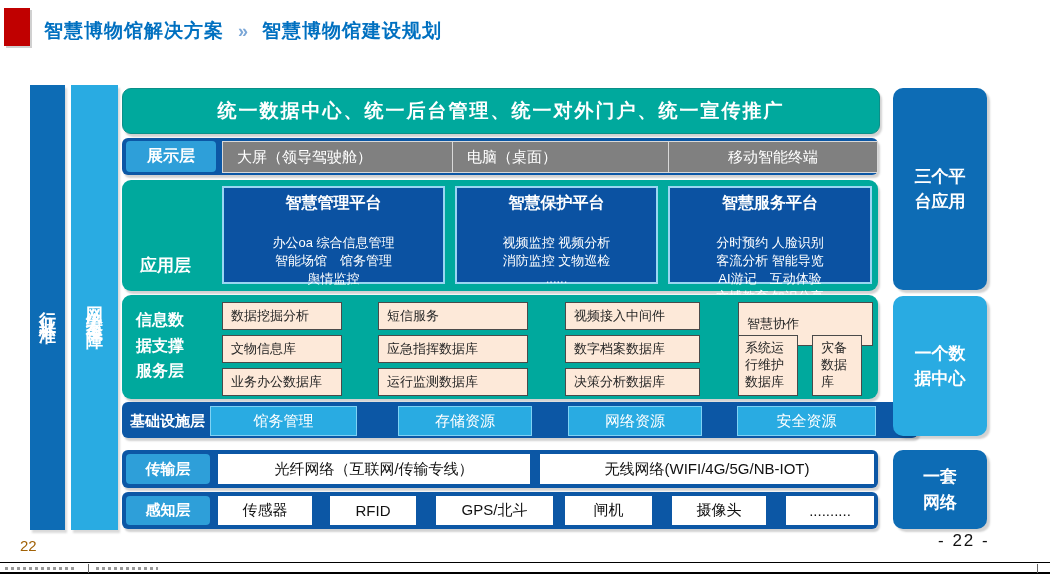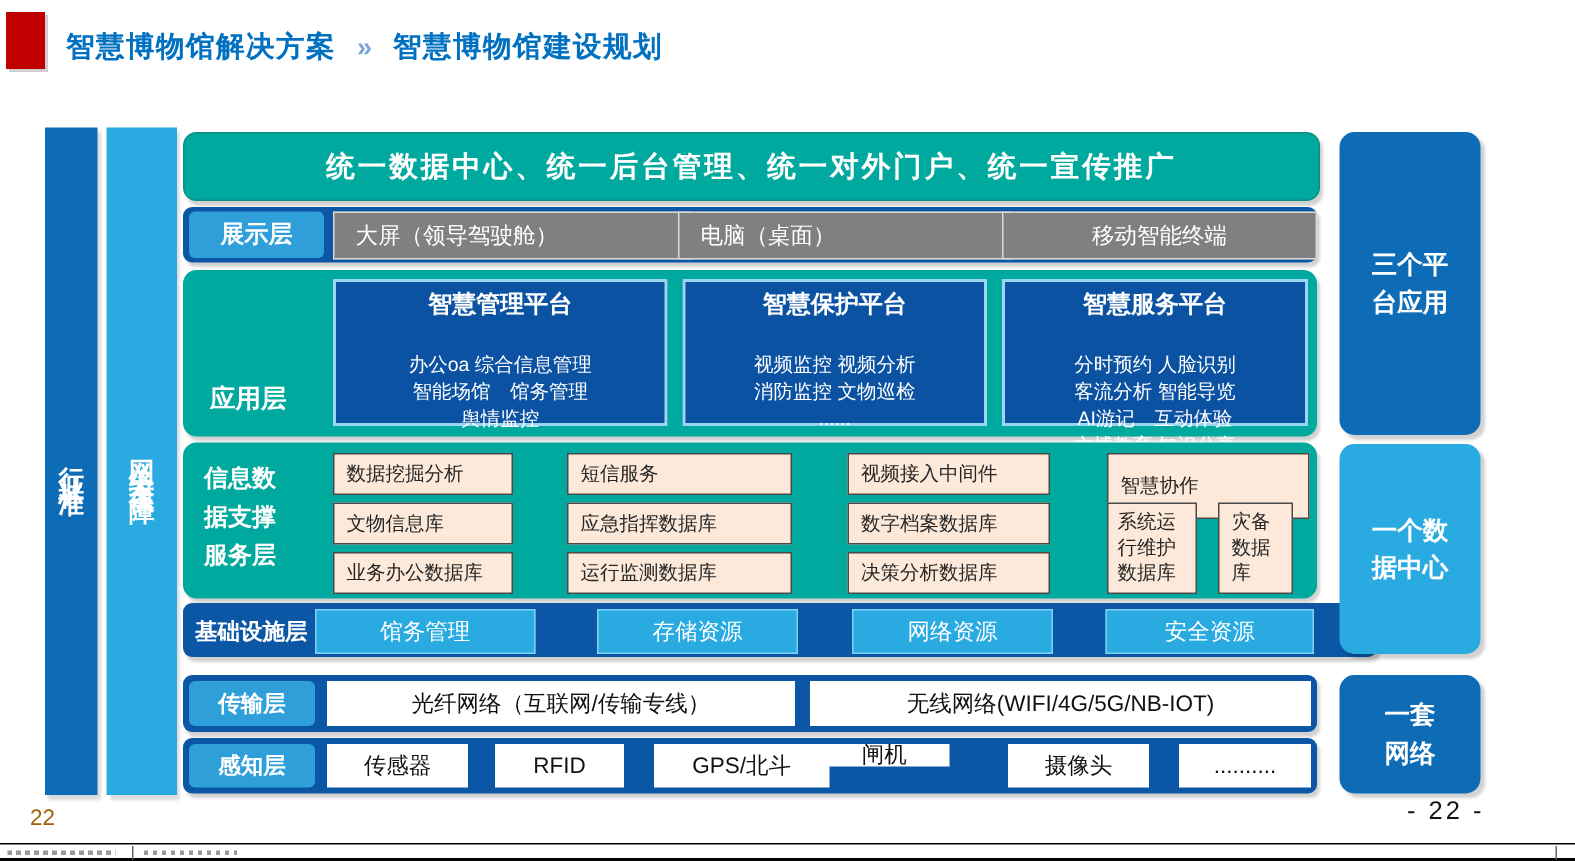--- a/index.html
+++ b/index.html
@@ -157,21 +157,21 @@
     <div class="cap" style="left:4px;top:4px;width:84px;height:30px;font-size:15px;">传输层</div>
     <div class="whitebox" style="left:96px;width:312px;">光纤网络（互联网/传输专线）</div>
     <div class="whitebox" style="left:418px;width:334px;">无线网络(WIFI/4G/5G/NB-IOT)</div>
   </div>
 
   <div class="abs band band-dark" style="top:492px;height:37px;">
     <div class="cap" style="left:4px;top:4px;width:84px;height:29px;font-size:15px;">感知层</div>
     <div class="whitebox" style="left:96px;width:94px;height:29px;">传感器</div>
     <div class="whitebox" style="left:208px;width:86px;height:29px;">RFID</div>
     <div class="whitebox" style="left:314px;width:117px;height:29px;">GPS/北斗</div>
-    <div class="whitebox" style="left:424px;width:87px;height:15px;">闸机</div>
+    <div class="whitebox" style="left:443px;width:87px;height:29px;">闸机</div>
     <div class="whitebox" style="left:550px;width:94px;height:29px;">摄像头</div>
     <div class="whitebox" style="left:664px;width:88px;height:29px;">..........</div>
   </div>
 
   <div class="abs rpanel" style="top:88px;height:202px;background:#0D6CB5;">
     <span class="rlabel">三个平台应用</span>
   </div>
   <div class="abs rpanel" style="top:296px;height:140px;background:#29ABE2;">
     <span class="rlabel">一个数据中心</span>
   </div>

